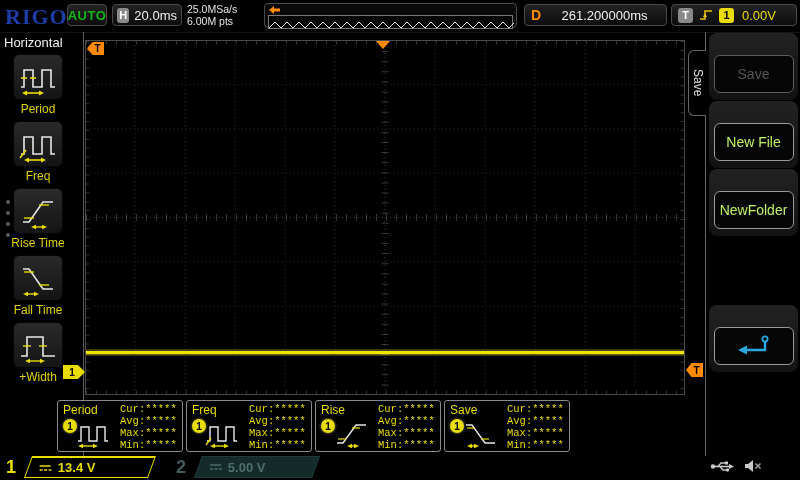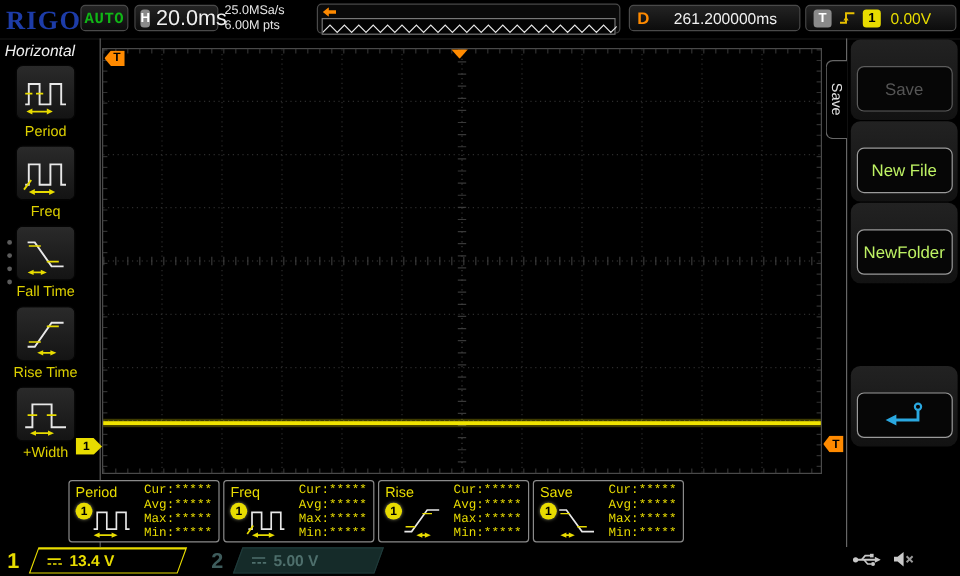--- a/index.html
+++ b/index.html
@@ -5,40 +5,40 @@
   html,body{margin:0;padding:0;background:#000;}
   .screen{position:relative;width:800px;height:480px;background:#000;overflow:hidden;
           font-family:"Liberation Sans",sans-serif;color:#ddd;}
 
   
   .topbar{position:absolute;left:0;top:0;width:800px;height:32px;background:#000;border-bottom:1px solid #151515;}
   .logo{position:absolute;left:5px;top:4px;font-family:"Liberation Serif",serif;font-weight:bold;
         font-size:22px;color:#1d3ca8;letter-spacing:1px;}
   .pillbox{position:absolute;top:4px;height:22px;border:1px solid #4a4a4a;border-radius:4px;
            background:linear-gradient(#232323,#0c0c0c);display:flex;align-items:center;box-sizing:border-box;}
-  .auto-badge{left:67px;width:40px;justify-content:center;font-weight:bold;font-size:13px;color:#10b616;letter-spacing:.5px;font-family:Liberation Mono, monospace;}
+  .auto-badge{left:67px;width:40px;justify-content:center;font-weight:bold;font-size:13px;color:#10b616;letter-spacing:.5px;}
   .hbox{left:112px;width:70px;padding:0 4px;gap:5px;}
   .hbadge,.tbadge{width:15px;height:15px;border-radius:3px;background:#8a8a8a;color:#fff;
         font-size:11px;font-weight:bold;display:flex;align-items:center;justify-content:center;}
-  .hval{color:#f0f0f0;font-size:18px;}
+  .hval{color:#f0f0f0;font-size:13px;}
   .rates{position:absolute;left:187px;top:3px;font-size:10.5px;line-height:12px;color:#e5e5e5;}
   .preview{left:264px;width:253px;top:3px;height:25px;background:#0a0a0a;display:block;}
   .preview .trigpos-ico{position:absolute;left:4px;top:2px;}
   .preview .wavebox{position:absolute;left:3px;right:3px;top:11px;height:12px;border:1px solid #777;background:#030303;}
   .dbox{left:524px;width:143px;padding:0 6px;gap:8px;}
   .dlabel{color:#ff8a00;font-weight:bold;font-size:14px;}
   .dval{color:#f0f0f0;font-size:13px;flex:1;text-align:center;}
   .tbox{left:671px;width:126px;padding:0 6px;gap:6px;}
   .trig-src{width:15px;height:15px;border-radius:3px;background:#e8dc00;color:#000;
             font-size:11px;font-weight:bold;display:flex;align-items:center;justify-content:center;}
   .tval{color:#e8dc00;font-size:13px;margin-left:2px;}
 
   
   .leftmenu{position:absolute;left:0;top:32px;width:84px;height:426px;border-right:1px solid #5a5a5a;box-sizing:border-box;}
-  .leftmenu .title{color:#f0f0f0;font-size:13px;padding:3px 0 1px 4px;height:18px;font-style:italic;}
+  .leftmenu .title{color:#f0f0f0;font-size:13px;padding:3px 0 1px 4px;height:18px;}
   .lm-item{width:76px;height:67px;display:flex;flex-direction:column;align-items:center;}
   .lm-icon{width:48px;height:44px;border-radius:6px;background:linear-gradient(#2a2a2a,#141414);
            border:1px solid #050505;display:flex;align-items:center;justify-content:center;}
   .lm-label{color:#ddd000;font-size:12px;margin-top:2px;white-space:nowrap;}
   .pagedots{position:absolute;left:6px;top:168px;display:flex;flex-direction:column;gap:7px;}
   .pagedots i{width:4px;height:4px;border-radius:50%;background:#5c5c5c;}
 
   
   .gridwrap{position:absolute;left:85px;top:40px;width:600px;height:355px;}
   .marker{position:absolute;display:flex;align-items:center;justify-content:center;
@@ -161,43 +161,43 @@
           <polygon points="6,36 11,33.5 11,38.5" fill="#e8dc00"></polygon>
           <polygon points="28,36 23,33.5 23,38.5" fill="#e8dc00"></polygon>
         </svg>
       </div>
       <div class="lm-label">Freq</div>
     </div>
 
     <div class="lm-item">
       <div class="lm-icon">
         <svg width="40" height="40" viewBox="0 0 40 40">
+          <path d="M5,31 h6 l14,-20 h10" fill="none" stroke="#e8e8e8" stroke-width="1.6"></path>
+          <line x1="6" y1="27" x2="16" y2="27" stroke="#e8dc00" stroke-width="1.4"></line>
+          <line x1="21" y1="14" x2="31" y2="14" stroke="#e8dc00" stroke-width="1.4"></line>
+          <line x1="16" y1="36" x2="26" y2="36" stroke="#e8dc00" stroke-width="1.4"></line>
+          <polygon points="13,36 18,33.8 18,38.2" fill="#e8dc00"></polygon>
+          <polygon points="29,36 24,33.8 24,38.2" fill="#e8dc00"></polygon>
+        </svg>
+      </div>
+      <div class="lm-label">Rise Time</div>
+    </div>
+
+    <div class="lm-item">
+      <div class="lm-icon">
+        <svg width="40" height="40" viewBox="0 0 40 40">
           <path d="M5,11 h6 l14,20 h10" fill="none" stroke="#e8e8e8" stroke-width="1.6"></path>
           <line x1="6" y1="14" x2="16" y2="14" stroke="#e8dc00" stroke-width="1.4"></line>
           <line x1="21" y1="27" x2="31" y2="27" stroke="#e8dc00" stroke-width="1.4"></line>
           <line x1="8" y1="36" x2="18" y2="36" stroke="#e8dc00" stroke-width="1.4"></line>
           <polygon points="5,36 10,33.8 10,38.2" fill="#e8dc00"></polygon>
           <polygon points="21,36 16,33.8 16,38.2" fill="#e8dc00"></polygon>
         </svg>
       </div>
       <div class="lm-label">Fall Time</div>
-    </div>
-
-    <div class="lm-item">
-      <div class="lm-icon">
-        <svg width="40" height="40" viewBox="0 0 40 40">
-          <path d="M5,31 h6 l14,-20 h10" fill="none" stroke="#e8e8e8" stroke-width="1.6"></path>
-          <line x1="6" y1="27" x2="16" y2="27" stroke="#e8dc00" stroke-width="1.4"></line>
-          <line x1="21" y1="14" x2="31" y2="14" stroke="#e8dc00" stroke-width="1.4"></line>
-          <line x1="16" y1="36" x2="26" y2="36" stroke="#e8dc00" stroke-width="1.4"></line>
-          <polygon points="13,36 18,33.8 18,38.2" fill="#e8dc00"></polygon>
-          <polygon points="29,36 24,33.8 24,38.2" fill="#e8dc00"></polygon>
-        </svg>
-      </div>
-      <div class="lm-label">Rise Time</div>
     </div>
 
     <div class="lm-item">
       <div class="lm-icon">
         <svg width="40" height="40" viewBox="0 0 40 40">
           <path d="M3,31 h6 v-19 h16 v19 h12" fill="none" stroke="#e8e8e8" stroke-width="1.6"></path>
           <line x1="5" y1="21" x2="13" y2="21" stroke="#e8dc00" stroke-width="1.4"></line>
           <line x1="21" y1="21" x2="29" y2="21" stroke="#e8dc00" stroke-width="1.4"></line>
           <line x1="11" y1="36" x2="23" y2="36" stroke="#e8dc00" stroke-width="1.4"></line>
           <polygon points="7,36 12,33.8 12,38.2" fill="#e8dc00"></polygon>

